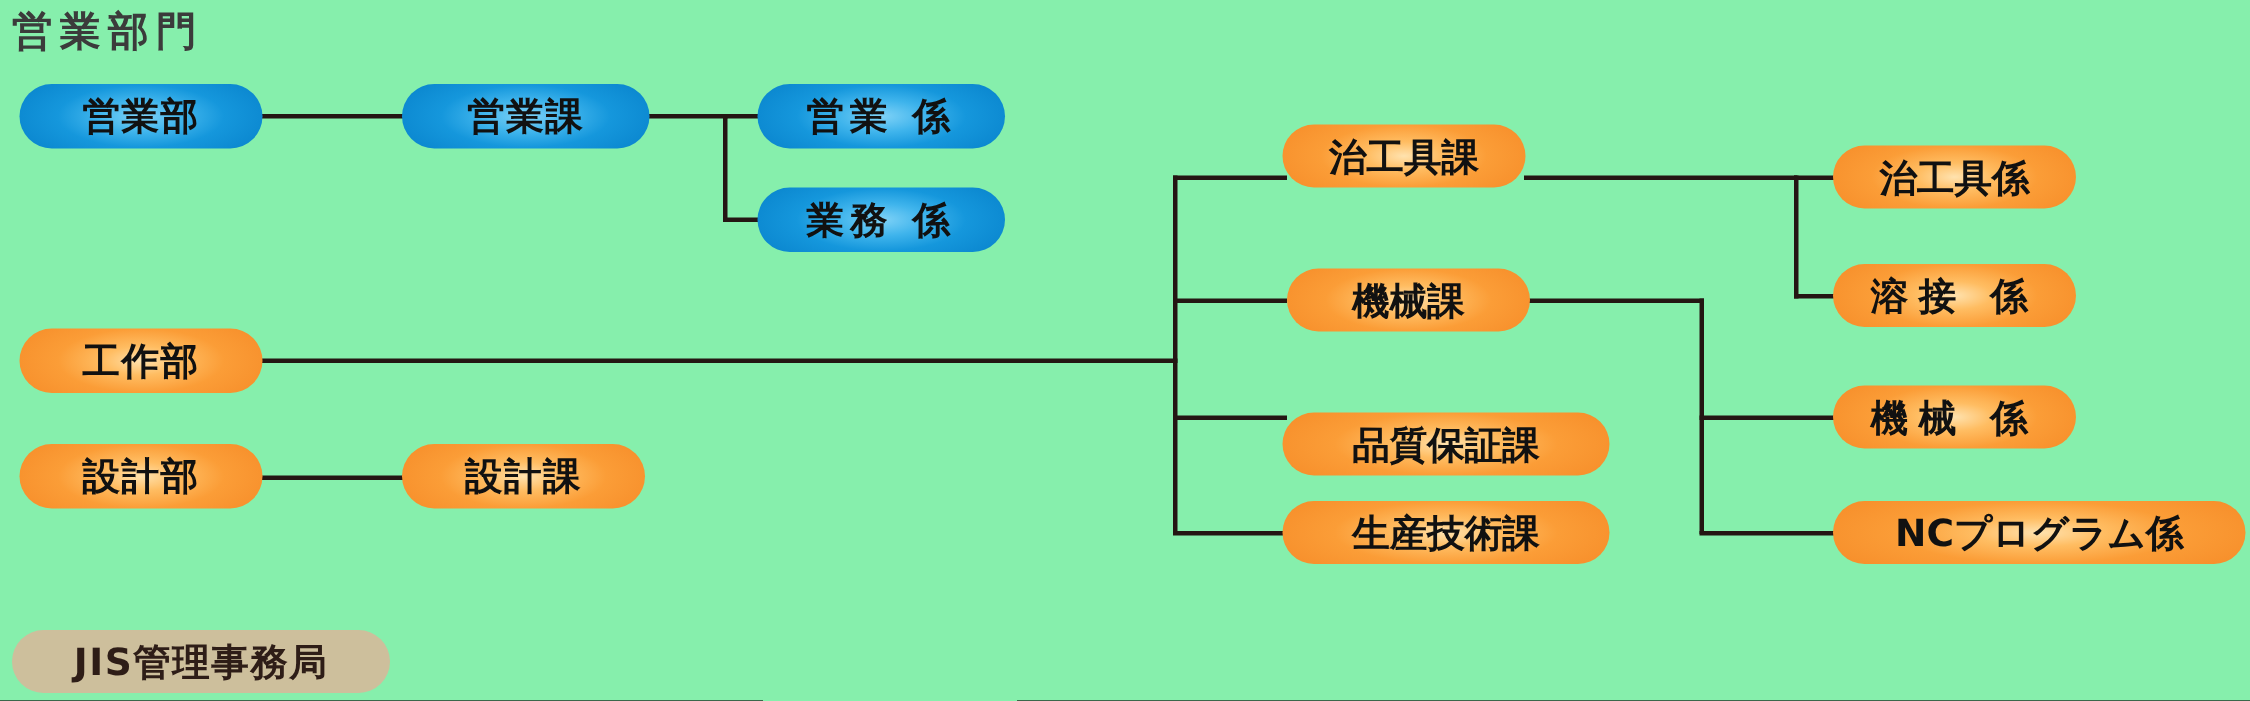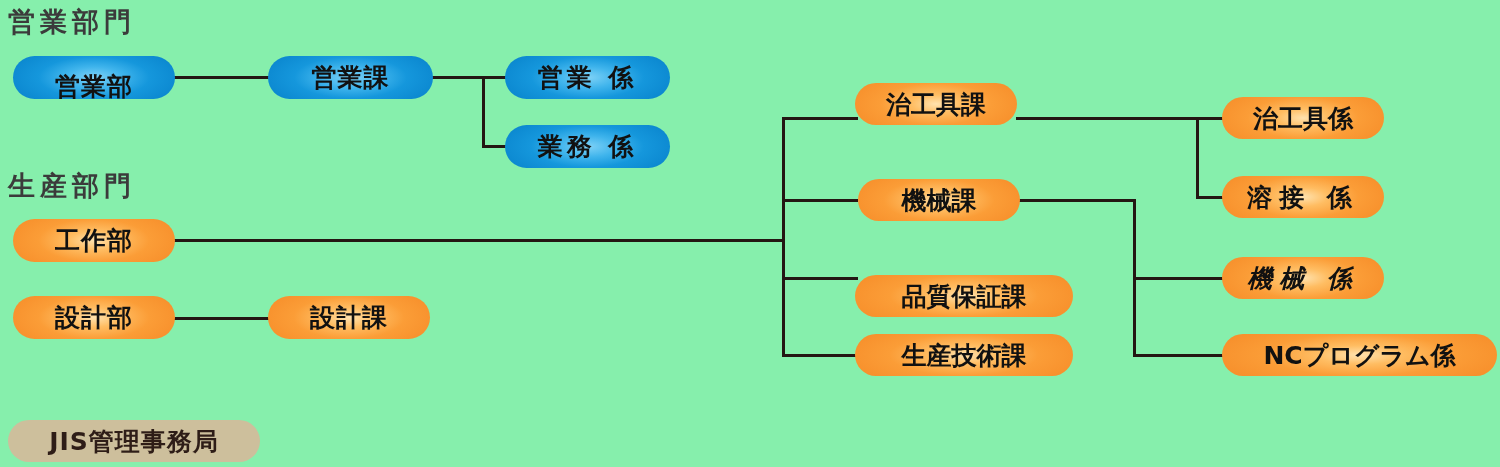--- a/index.html
+++ b/index.html
@@ -63,21 +63,20 @@
   .sp6{letter-spacing:7px;}
   .sp4{letter-spacing:4px;text-align:center;}
 </style>
 </head>
 <body>
 
 <div id="chart">
 
   <div class="heading" style="left:8px; top:8px;">営業部門</div>
 
-  <div class="heading" style="left:8px; top:172px;">生産部門</div>
 
   <div class="line hline" style="left:174px; top:76px; width:96px;"></div>
 
   <div class="line hline" style="left:431px; top:76px; width:54px;"></div>
   <div class="line vline" style="left:482px; top:76px; height:72px;"></div>
   <div class="line hline" style="left:482px; top:76px; width:26px;"></div>
   <div class="line hline" style="left:482px; top:145px; width:26px;"></div>
 
   <div class="line hline" style="left:174px; top:239px; width:611px;"></div>
 
@@ -92,21 +91,21 @@
   <div class="line hline" style="left:1016px; top:117px; width:182px;"></div>
   <div class="line vline" style="left:1196px; top:117px; height:82px;"></div>
   <div class="line hline" style="left:1196px; top:196px; width:30px;"></div>
   <div class="line hline" style="left:1196px; top:117px; width:30px;"></div>
 
   <div class="line hline" style="left:1016px; top:199px; width:120px;"></div>
   <div class="line vline" style="left:1133px; top:199px; height:157px;"></div>
   <div class="line hline" style="left:1133px; top:277px; width:93px;"></div>
   <div class="line hline" style="left:1133px; top:354px; width:93px;"></div>
 
-  <div class="node blue" style="left:13px; top:56px; width:162px; height:43px;align-items:flex-end;">
+  <div class="node blue" style="left:13px; top:56px; width:162px; height:43px;">
     <span class="lbl sp1">営業部</span>
   </div>
 
   <div class="node blue" style="left:268px; top:56px; width:165px; height:43px;">
     <span class="lbl sp1">営業課</span>
   </div>
 
   <div class="node blue" style="left:505px; top:56px; width:165px; height:43px;">
     <span class="lbl sp4">営業 係</span>
   </div>
@@ -144,21 +143,21 @@
   </div>
 
   <div class="node orange" style="left:1222px; top:97px; width:162px; height:42px;">
     <span class="lbl">治工具係</span>
   </div>
 
   <div class="node orange" style="left:1222px; top:176px; width:162px; height:42px;">
     <span class="lbl sp6">溶接 係</span>
   </div>
 
-  <div class="node orange" style="left:1222px; top:257px; width:162px; height:42px;font-style:italic;">
+  <div class="node orange" style="left:1222px; top:257px; width:162px; height:42px;">
     <span class="lbl sp6">機械 係</span>
   </div>
 
   <div class="node orange" style="left:1222px; top:334px; width:275px; height:42px;">
     <span class="lbl">NCプログラム係</span>
   </div>
 
   <div class="node tan" style="left:8px; top:420px; width:252px; height:42px; font-size:25px;">
     <span class="lbl sp1">JIS管理事務局</span>
   </div>

